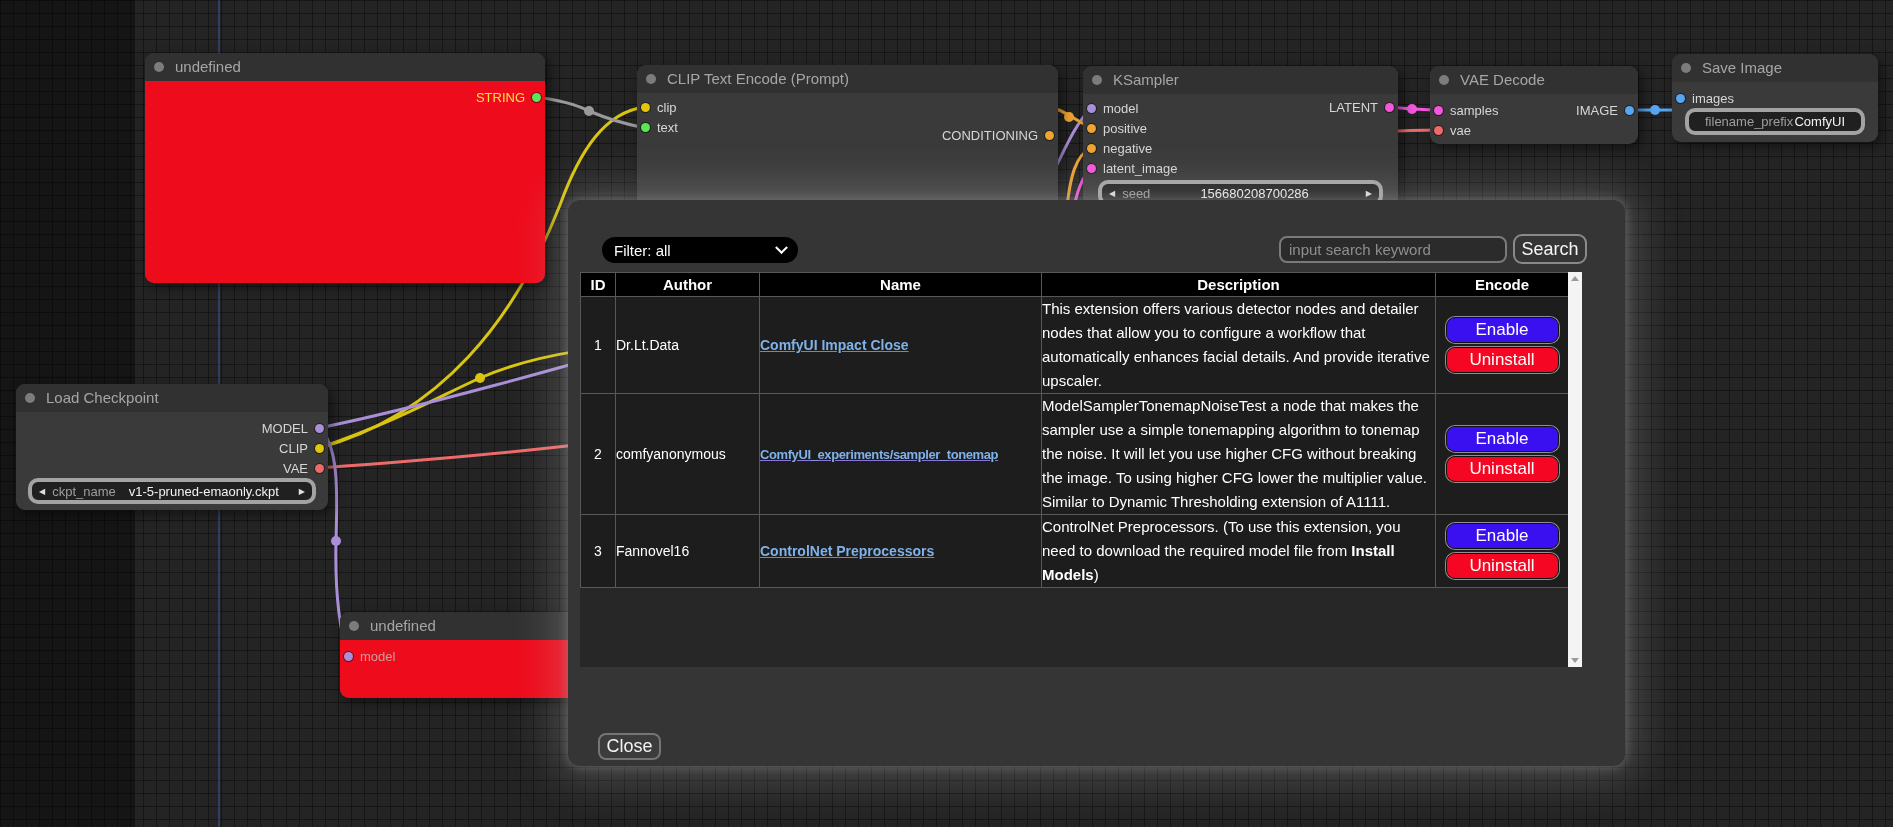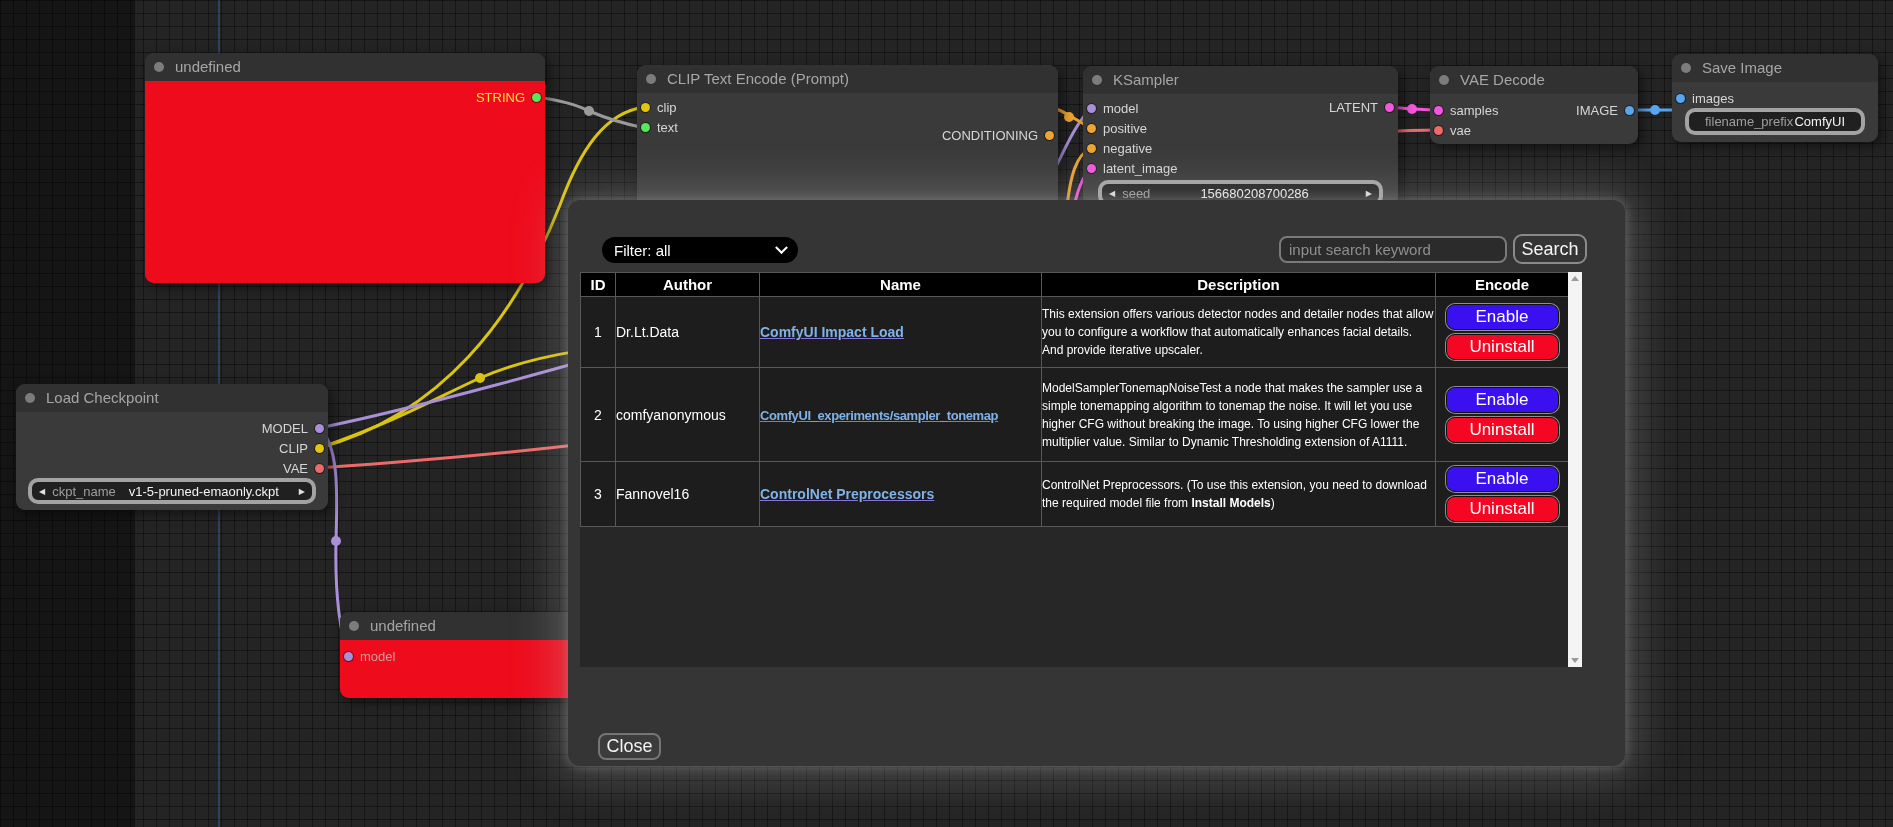--- a/index.html
+++ b/index.html
@@ -48,21 +48,21 @@
   .search-btn{position:absolute;left:945px;top:34px;width:74px;height:30px;background:#353535;border:2px solid #8a8a8a;border-radius:9px;color:#f5f5f5;font-size:18px;cursor:pointer;}
   .scrollwrap{position:absolute;left:12px;top:72px;width:1002px;height:395px;background:#272727;}
   table.ext{border-collapse:collapse;table-layout:fixed;width:988px;}
   table.ext th{background:#000;color:#fff;font-size:15px;font-weight:bold;height:23px;border:1px solid #585858;padding:0;}
   table.ext td{border:1px solid #585858;background:#1d1d1d;color:#fff;vertical-align:middle;padding:0;}
   td.cid{text-align:center;font-size:14px;}
   td.cauth{padding-left:8px;font-size:14px;}
   td.cname{padding-left:6px;}
   td.cname a{color:var(--link-blue);font-weight:bold;font-size:14px;text-decoration:underline;text-decoration-color:#8b74d8;cursor:pointer;}
   td.cname a.tight{font-size:13px;letter-spacing:-0.4px;}
-  td.cdesc{padding:3px 5px;font-size:12px;line-height:18px;}
+  td.cdesc{padding:3px 5px;font-size:15px;line-height:24px;}
   td.cinst{text-align:center;margin-left:36px;}
   .b-en,.b-un{display:block;margin:4px auto;width:113px;height:26px;border-radius:9px;color:#fff;font-size:17px;border:1px solid #101010;box-shadow:0 0 0 1px #8f8f8f;cursor:pointer;line-height:22px;}
   .b-en{background:var(--btn-enable);} .b-un{background:var(--btn-uninstall);}
   .sbar{position:absolute;right:0;top:0;width:14px;height:395px;background:#f4f4f4;cursor:pointer;}
   .sb-up{position:absolute;top:4px;left:3px;width:0;height:0;border-left:4px solid transparent;border-right:4px solid transparent;border-bottom:5px solid #9a9a9a;}
   .sb-dn{position:absolute;bottom:4px;left:3px;width:0;height:0;border-left:4px solid transparent;border-right:4px solid transparent;border-top:5px solid #9a9a9a;}
   .close{position:absolute;left:30px;top:533px;width:63px;height:27px;background:#3c3c3c;border:2px solid #757575;border-radius:8px;color:#f2f2f2;font-size:18px;cursor:pointer;padding:0;}
 </style>
 </head>
 <body>
@@ -248,21 +248,21 @@
             <th>Author</th>
             <th>Name</th>
             <th>Description</th>
             <th>Encode</th>
           </tr>
         </thead>
         <tbody>
           <tr style="height:71px;">
             <td class="cid">1</td>
             <td class="cauth">Dr.Lt.Data</td>
-            <td class="cname"><a>ComfyUI Impact Load</a></td>
+            <td class="cname"><a>ComfyUI Impact Close</a></td>
             <td class="cdesc"><span>This extension offers various detector nodes and detailer nodes that allow you to configure a workflow that automatically enhances facial details. And provide iterative upscaler.</span></td>
             <td class="cinst">
               <button class="b-en">Enable</button>
               <button class="b-un">Uninstall</button>
             </td>
           </tr>
           <tr style="height:94px;">
             <td class="cid">2</td>
             <td class="cauth">comfyanonymous</td>
             <td class="cname"><a class="tight">ComfyUI_experiments/sampler_tonemap</a></td>

